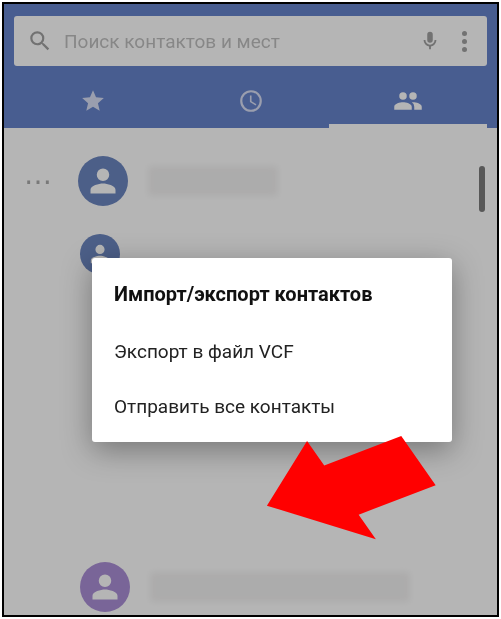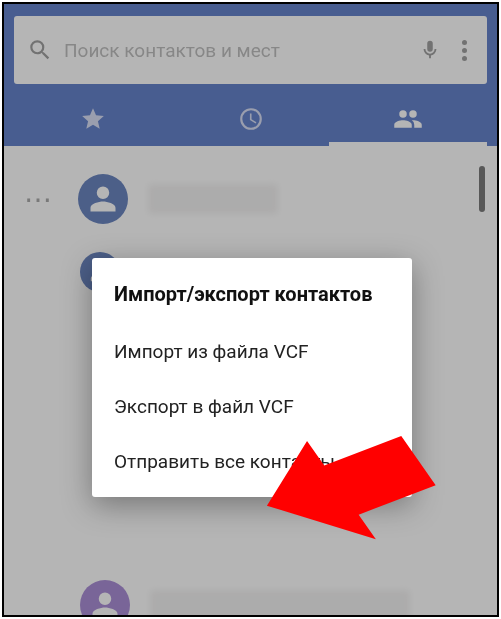--- a/index.html
+++ b/index.html
@@ -21,21 +21,21 @@
     background: #fff;
   }
   .header {
     background: #0f3cad;
     padding: 12px 10px 0 10px;
     position: relative;
   }
   .searchbar {
     background: #fff;
     border-radius: 3px;
-    height: 68px;
+    height: 50px;
     display: flex;
     align-items: center;
     padding: 0 8px;
   }
   .searchbar .icon { color: #6b6b6b; display:flex; align-items:center; justify-content:center; }
   .searchbar .search-icon { width: 28px; height: 28px; margin: 0 10px 0 4px; }
   .searchbar .placeholder {
     flex: 1;
     color: #9a9a9a;
     font-size: 19px;
@@ -88,21 +88,21 @@
   
   .scrim {
     position:absolute; inset:0;
     background: rgba(120,120,120,0.55);
     z-index:5;
   }
   
   .dialog {
     position:absolute;
     left:88px; top:254px;
-    width:320px;
+    width:360px;
     background:#fff;
     border-radius:3px;
     box-shadow: 0 8px 30px rgba(0,0,0,0.35);
     z-index:10;
     padding: 24px 0 8px 0;
   }
   .dialog-title {
     font-size:20px; font-weight:700; color:#111;
     padding: 0 22px 18px 22px;
   }
@@ -190,21 +190,20 @@
       <span class="name-blur wide"></span>
     </div>
   </div>
 
   <div class="scroll-ind"></div>
 
   <div class="scrim"></div>
 
   <div class="dialog">
     <div class="dialog-title">Импорт/экспорт контактов</div>
-    <div class="dialog-item">Импорт из файла VCF</div>
     <div class="dialog-item">Экспорт в файл VCF</div>
     <div class="dialog-item">Отправить все контакты</div>
   </div>
 
   <svg class="arrow" viewBox="0 0 190 160">
     <polygon points="20,40 90,10 90,40 170,60 170,120 90,100 90,130" fill="#ff0000" transform="rotate(-35 80 80)"></polygon>
   </svg>
 
 </div>
 

